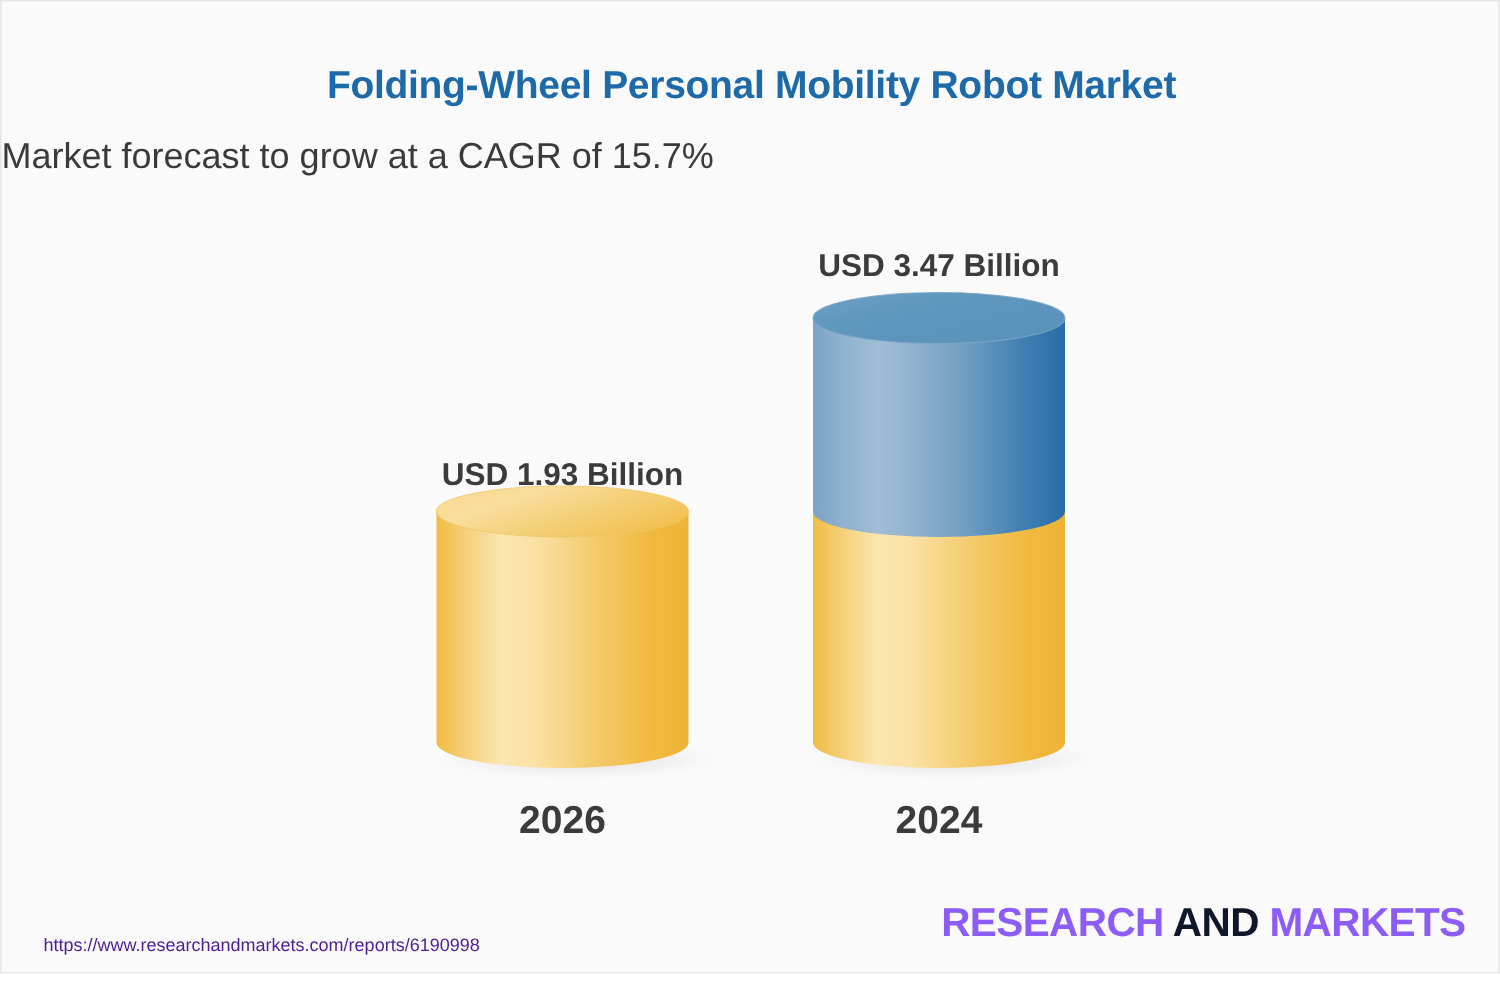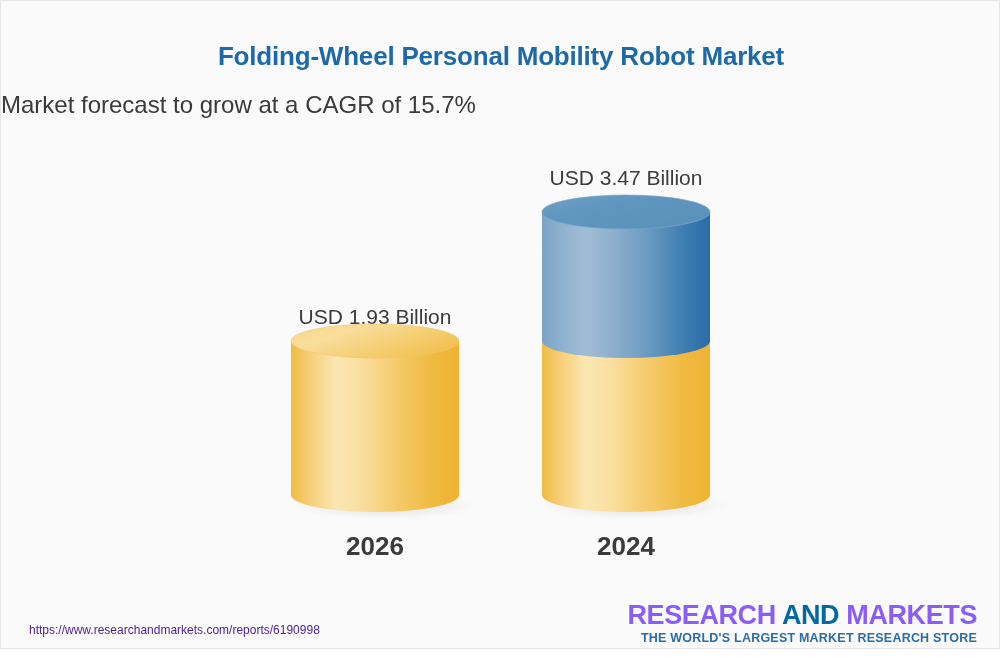--- a/index.html
+++ b/index.html
@@ -57,21 +57,21 @@
     width: 300px;
   }
   #bar-group-2026 { left: 224px; top: 0; }
   #bar-group-2030 { left: 475px; top: 0; }
 
   .value-label {
     position: absolute;
     width: 300px;
     text-align: center;
     font-size: 21px;
-    font-weight: normal;
+    font-weight: bold;
     color: #3b3b3b;
   }
   #value-label-2026 { top: 304px; }
   #value-label-2030 { top: 165px; }
 
   .category-label {
     position: absolute;
     width: 300px;
     text-align: center;
     font-size: 26px;
@@ -103,21 +103,21 @@
     text-align: right;
   }
   #logo-wordmark {
     font-size: 27px;
     font-weight: bold;
     letter-spacing: -0.4px;
     line-height: 1.05;
     white-space: nowrap;
   }
   .logo-word-blue { color: #8b5cf6; }
-  .logo-word-yellow { color: #0369a1; }
+  .logo-word-yellow { color: #0f172a; }
   #logo-tagline {
     font-size: 12.5px;
     font-weight: bold;
     color: #2a6da8;
     letter-spacing: 0.22px;
     margin-top: 2px;
     white-space: nowrap;
   }
 </style>
 </head>
@@ -216,16 +216,15 @@
     </div>
 
   </div>
 
   <div id="footer-url">https://www.researchandmarkets.com/reports/6190998</div>
 
   <div id="logo-block">
     <div id="logo-wordmark">
       <span class="logo-word-blue">RESEARCH</span><span class="logo-word-yellow"> AND </span><span class="logo-word-blue">MARKETS</span>
     </div>
-    <div id="logo-tagline">THE WORLD'S LARGEST MARKET RESEARCH STORE</div>
   </div>
 
 </div>
 
 </body></html>

